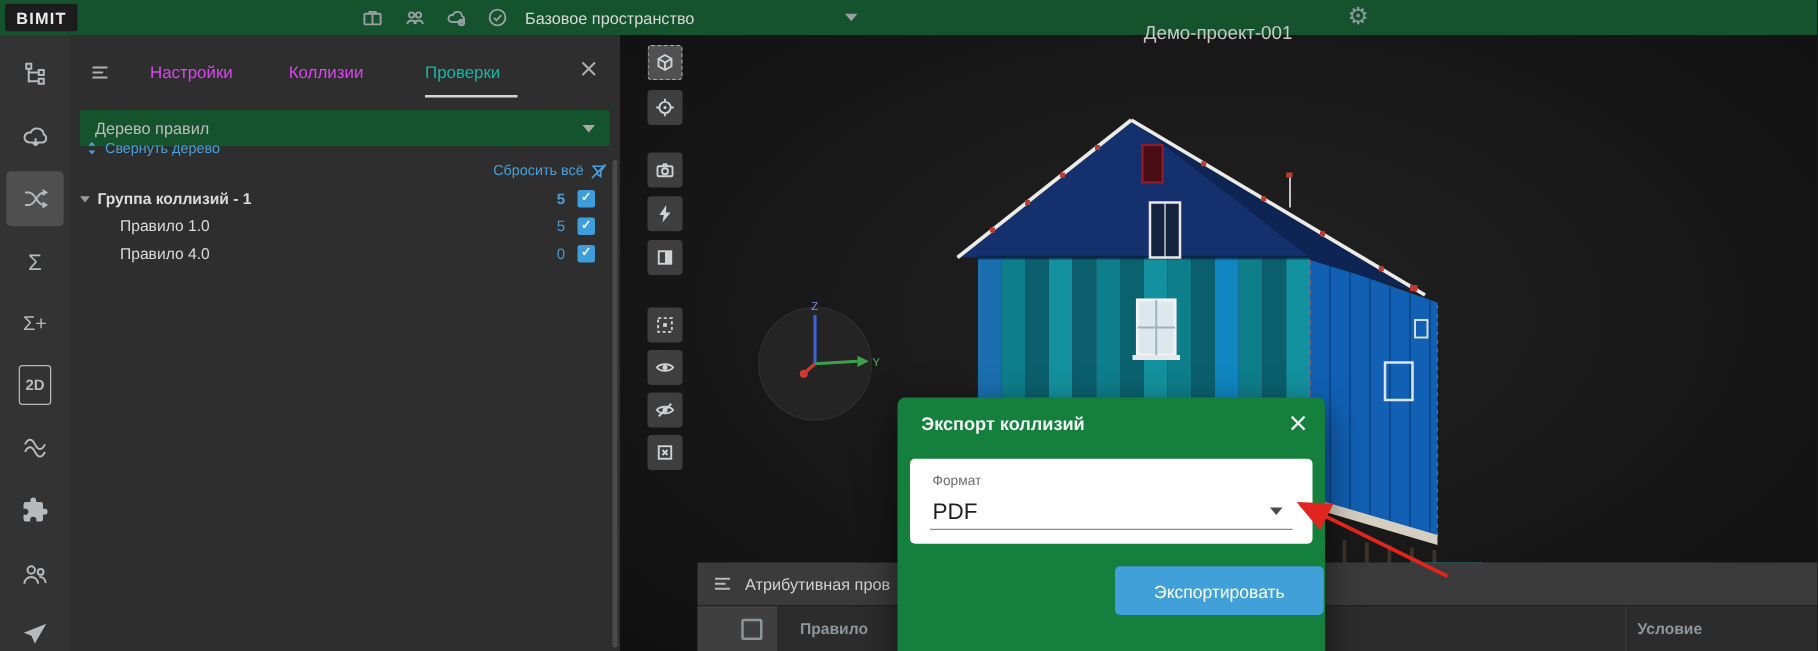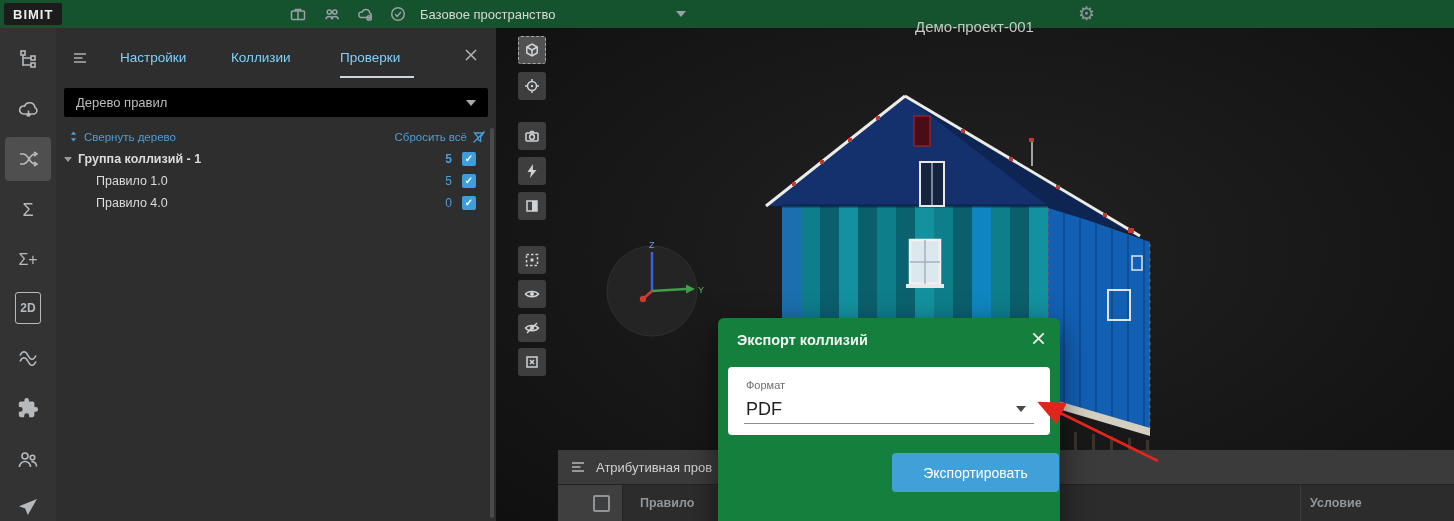--- a/index.html
+++ b/index.html
@@ -18,24 +18,24 @@
 
   
   .rail{position:absolute;left:0;top:28px;width:56px;height:493px;background:#333;z-index:25;}
   .rail-btn{position:absolute;left:5px;width:46px;height:44px;border-radius:4px;display:flex;align-items:center;justify-content:center;color:#b6babd;cursor:pointer;}
   .rail-btn.active{background:#4f4f4f;}
   .rail-btn svg{stroke:#b6babd;fill:none;stroke-width:1.6;}
   .rail-txt{font-size:16px;color:#b6babd;}
 
   
   .panel{position:absolute;left:56px;top:28px;width:440px;height:493px;background:#2e2e2e;z-index:24;}
-  .tab{position:absolute;top:22px;font-size:13.5px;color:#7dd3fc;cursor:pointer;}
-  .tab.active{color:#7dd3fc;}
+  .tab{position:absolute;top:22px;font-size:13.5px;color:#d946ef;cursor:pointer;}
+  .tab.active{color:#14b8a6;}
   .tab-underline{position:absolute;left:284px;top:48px;width:74px;height:2px;background:#cfd4d8;}
-  .tree-head{position:absolute;left:8px;top:60px;width:424px;height:29px;background:#000000;border-radius:2px;
+  .tree-head{position:absolute;left:8px;top:60px;width:424px;height:29px;background:#14532d;border-radius:2px;
              display:flex;align-items:center;justify-content:space-between;padding:0 12px;box-sizing:border-box;
              font-size:13px;color:#bdbdbd;cursor:pointer;}
   .blue-link{display:flex;align-items:center;gap:5px;color:#4a9fd8;font-size:11.5px;cursor:pointer;}
   .trow{position:absolute;left:8px;width:424px;height:22px;display:flex;align-items:center;font-size:12.5px;color:#dcdcdc;}
   .trow .count{position:absolute;right:36px;color:#4a9fd8;font-size:12px;}
   .cb{position:absolute;right:12px;width:14px;height:14px;background:#3f9ddb;border-radius:2px;display:flex;align-items:center;justify-content:center;cursor:pointer;}
   .cb .cb-mark{color:#fff;font-size:10px;line-height:10px;font-weight:bold;}
   .cb.empty{background:transparent;border:2px solid #8f9499;width:13px;height:13px;}
   .exp{width:0;height:0;border-left:4px solid transparent;border-right:4px solid transparent;border-top:5px solid #9a9a9a;margin-right:6px;}
   .scrolltrack{position:absolute;right:2px;top:100px;bottom:3px;width:4px;background:#4a4a4a;border-radius:2px;}
@@ -186,21 +186,21 @@
       <svg width="14" height="14" viewBox="0 0 14 14" stroke="#b0b0b0" stroke-width="1.6">
         <path d="M2 2l10 10M12 2 2 12"></path>
       </svg>
     </span>
 
     <div class="tree-head">
       <span>Дерево правил</span>
       <span class="tri" style="color:#aaa"></span>
     </div>
 
-    <div class="blue-link abs" style="left:12px;top:102px">
+    <div class="blue-link abs" style="left:12px;top:84px">
       <svg width="11" height="13" viewBox="0 0 12 14">
         <path d="M6 1.5 9 5H3zM6 12.5 3 9h6z" fill="#4a9fd8"></path>
       </svg>
       <span>Свернуть дерево</span>
     </div>
     <div class="blue-link abs" style="right:10px;top:102px">
       <span>Сбросить всё</span>
       <svg width="14" height="14" viewBox="0 0 14 14" stroke="#4a9fd8" fill="none" stroke-width="1.3">
         <path d="M2.5 3h9L8.6 7v4.2L5.9 9.5V7z"></path>
           <path d="M1.5 12.5 12.5 1.5"></path>

